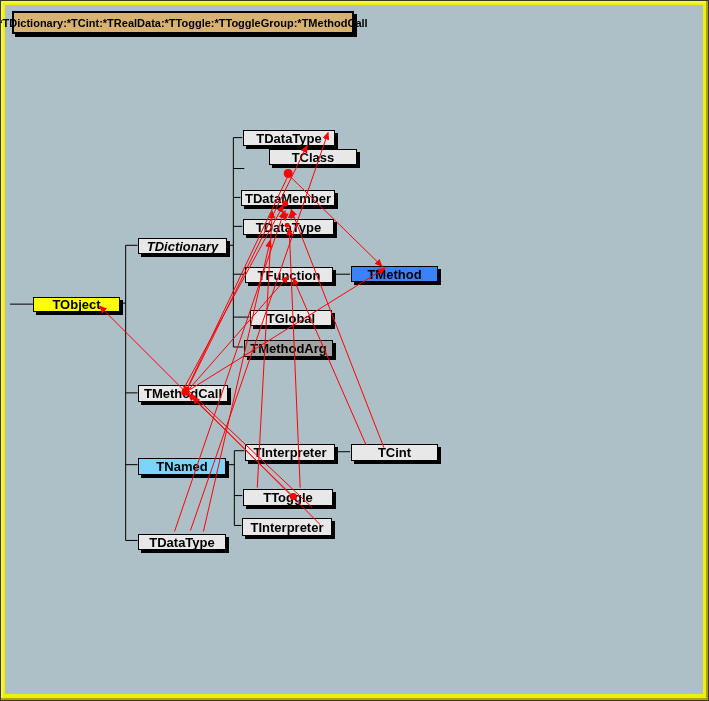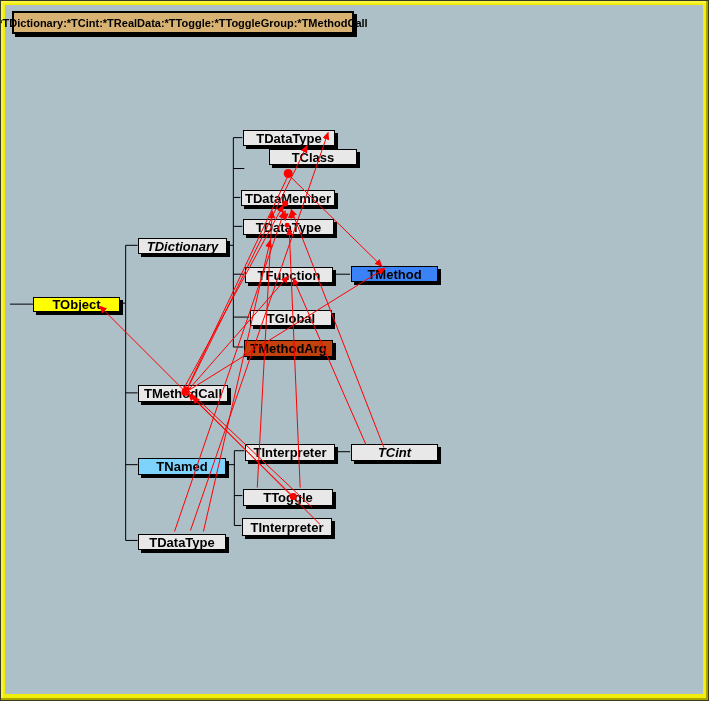--- a/index.html
+++ b/index.html
@@ -58,24 +58,24 @@
         <div class="node" style="left: 133px; top: 233px; width: 89px; height: 16px; background: rgb(232, 232, 232); font-style: italic;">TDictionary</div>
         <div class="node" style="left: 133px; top: 380px; width: 90px; height: 17px; background: rgb(232, 232, 232);">TMethodCall</div>
         <div class="node" style="left: 133px; top: 453px; width: 88px; height: 17px; background: #7dd3fc;">TNamed</div>
         <div class="node" style="left: 133px; top: 529px; width: 88px; height: 16px; background: rgb(232, 232, 232);">TDataType</div>
         <div class="node" style="left: 238px; top: 125px; width: 92px; height: 16px; background: rgb(232, 232, 232);">TDataType</div>
         <div class="node" style="left: 240px; top: 144px; width: 88px; height: 16px; background: rgb(232, 232, 232); margin-left: 24px;">TClass</div>
         <div class="node" style="left: 236px; top: 185px; width: 94px; height: 16px; background: rgb(232, 232, 232);">TDataMember</div>
         <div class="node" style="left: 238px; top: 214px; width: 91px; height: 16px; background: rgb(232, 232, 232);">TDataType</div>
         <div class="node" style="left: 240px; top: 262px; width: 88px; height: 16px; background: rgb(232, 232, 232);">TFunction</div>
         <div class="node" style="left: 245px; top: 305px; width: 82px; height: 16px; background: rgb(232, 232, 232);">TGlobal</div>
-        <div class="node" style="left: 239px; top: 335px; width: 89px; height: 17px; background: #c2410c;">TMethodArg</div>
+        <div class="node" style="left: 239px; top: 335px; width: 89px; height: 17px; background: #a3a3a3;">TMethodArg</div>
         <div class="node" style="left: 346px; top: 261px; width: 87px; height: 16px; background: #3b82f6;">TMethod</div>
         <div class="node" style="left: 240px; top: 439px; width: 90px; height: 17px; background: rgb(232, 232, 232);">TInterpreter</div>
-        <div class="node" style="left: 346px; top: 439px; width: 87px; height: 17px; background: rgb(232, 232, 232); font-style: italic;">TCint</div>
+        <div class="node" style="left: 346px; top: 439px; width: 87px; height: 17px; background: rgb(232, 232, 232);">TCint</div>
         <div class="node" style="left: 238px; top: 484px; width: 90px; height: 17px; background: rgb(232, 232, 232);">TToggle</div>
         <div class="node" style="left: 237px; top: 513px; width: 90px; height: 18px; background: rgb(232, 232, 232);">TInterpreter</div>
       </div>
 
     <svg class="lines-layer" viewBox="0 0 700 691" width="700" height="691" xmlns="http://www.w3.org/2000/svg">
       <defs>
         <marker id="red-arrow" markerWidth="9" markerHeight="8" refX="7" refY="3.5" orient="auto" markerUnits="userSpaceOnUse">
           <path d="M0,0 L8,3.5 L0,7 z" fill="#ff0000"></path>
         </marker>
       </defs>

